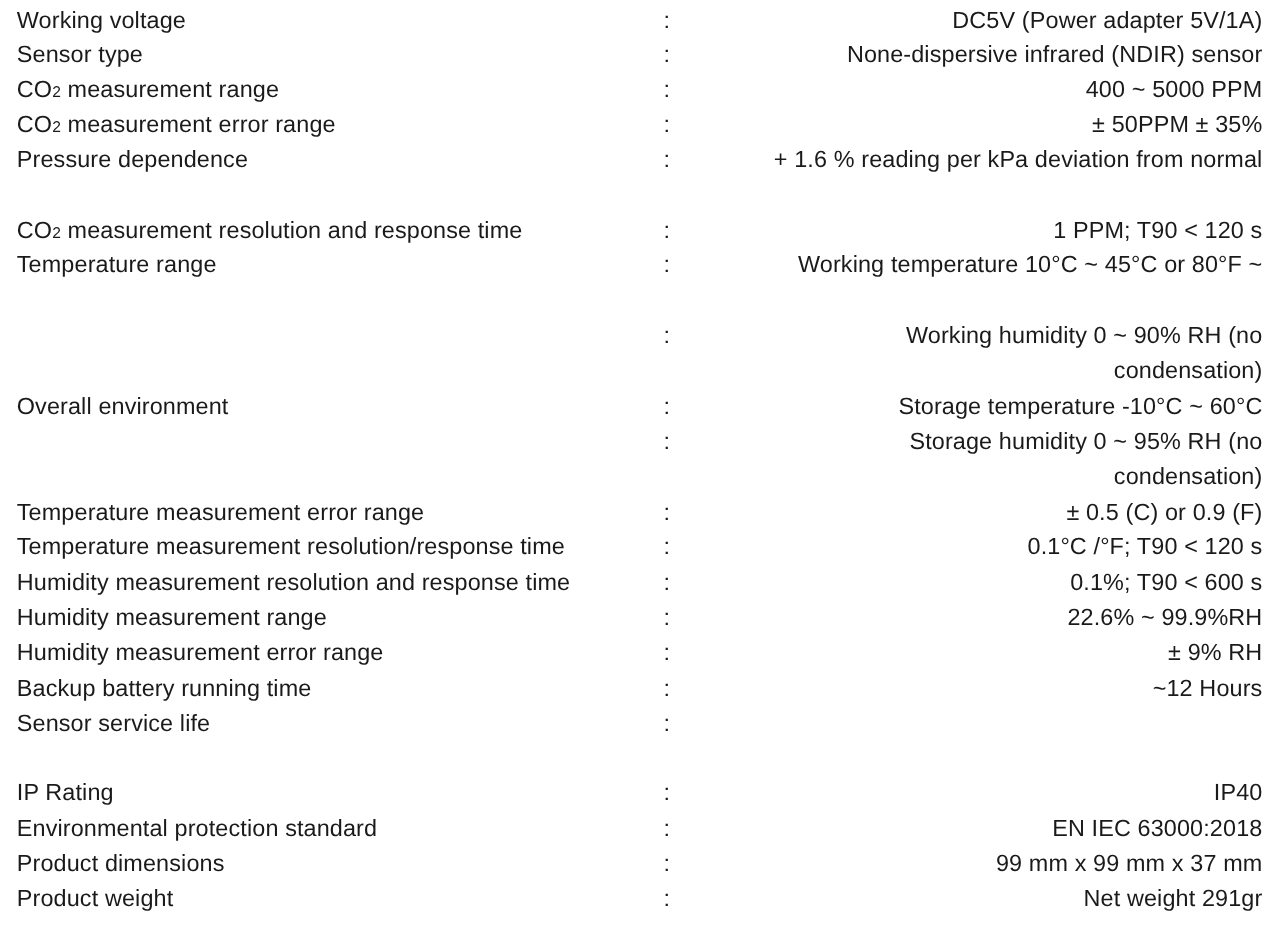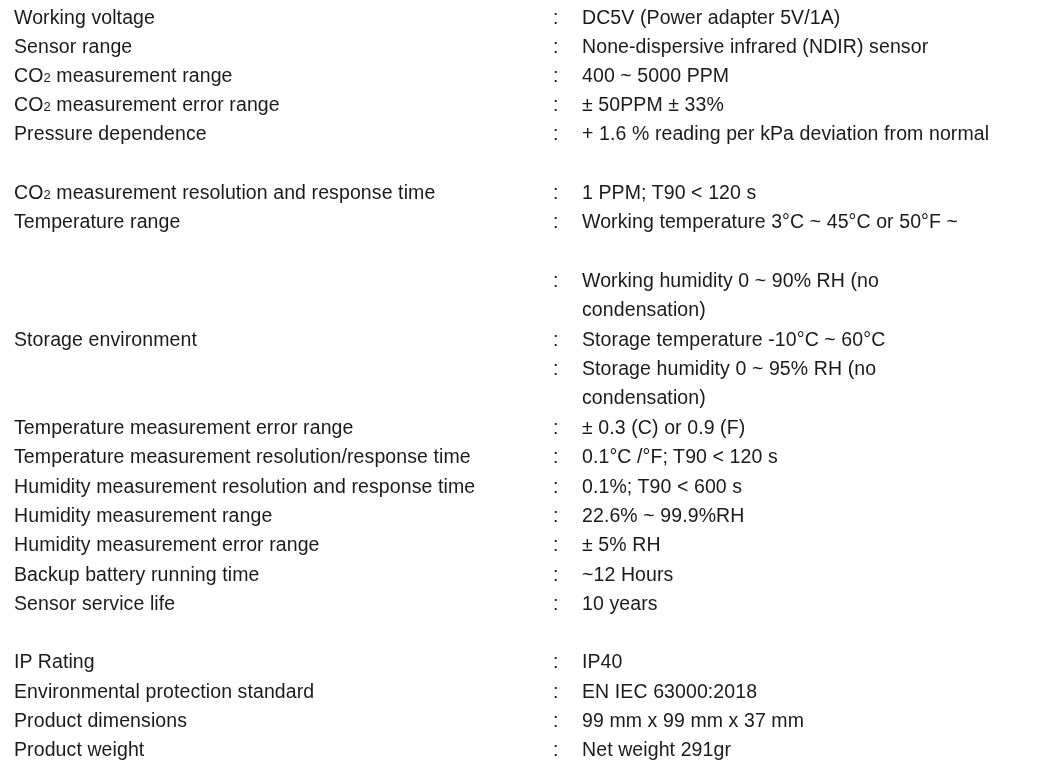--- a/index.html
+++ b/index.html
@@ -2,105 +2,105 @@
 <html><head>
 <meta charset="utf-8">
 <style>
   html, body { margin: 0; padding: 0; background: #ffffff; }
   body { width: 1055px; height: 783px; position: relative; overflow: hidden;
          font-family: "Liberation Sans", "DejaVu Sans", sans-serif; color: #1a1a1a; }
   .spec-table { position: absolute; left: 0; top: 0; width: 930px; height: 783px; }
   .row { position: absolute; left: 0; width: 1055px; }
   .label { position: absolute; left: 14px; top: 0; font-size: 19.5px; line-height: 29.3px; white-space: nowrap; letter-spacing: 0.1px; }
   .colon { position: absolute; left: 553px; top: 0; font-size: 19.5px; line-height: 29.3px; }
-  .value { position: absolute; left: 582px; top: 0; width: 470px; font-size: 19.5px; line-height: 29.3px; letter-spacing: 0.1px; }
+  .value { position: absolute; left: 582px; top: 0; width: 470px; font-size: 19.5px; line-height: 29.3px; letter-spacing: 0.1px; text-align: right; }
   .value .line { display: block; white-space: nowrap; }
   sub.sm { font-size: 13px; vertical-align: baseline; position: relative; top: 0; }
 </style>
 </head>
 <body>
 
 <div class="spec-table" id="spec-table">
     <div class="row" style="top: 3px;">
       <div class="label">Working voltage</div>
       <div class="colon">:</div>
       <div class="value">
         <span class="line">DC5V (Power adapter 5V/1A)</span>
       </div>
     </div>
     <div class="row" style="top: 32px;">
-      <div class="label">Sensor range</div>
+      <div class="label">Sensor type</div>
       <div class="colon">:</div>
       <div class="value">
         <span class="line">None-dispersive infrared (NDIR) sensor</span>
       </div>
     </div>
     <div class="row" style="top: 61px;">
       <div class="label"><span>CO</span><sub class="sm">2</sub><span> measurement range</span></div>
       <div class="colon">:</div>
       <div class="value">
         <span class="line">400 ~ 5000 PPM</span>
       </div>
     </div>
     <div class="row" style="top: 90px;">
       <div class="label"><span>CO</span><sub class="sm">2</sub><span> measurement error range</span></div>
       <div class="colon">:</div>
       <div class="value">
-        <span class="line">± 50PPM ± 33%</span>
+        <span class="line">± 50PPM ± 35%</span>
       </div>
     </div>
     <div class="row" style="top: 119px;">
       <div class="label">Pressure dependence</div>
       <div class="colon">:</div>
       <div class="value">
         <span class="line">+ 1.6 % reading per kPa deviation from normal</span>
       </div>
     </div>
     <div class="row" style="top: 178px;">
       <div class="label"><span>CO</span><sub class="sm">2</sub><span> measurement resolution and response time</span></div>
       <div class="colon">:</div>
       <div class="value">
         <span class="line">1 PPM; T90 &lt; 120 s</span>
       </div>
     </div>
     <div class="row" style="top: 207px;">
       <div class="label">Temperature range</div>
       <div class="colon">:</div>
       <div class="value">
-        <span class="line">Working temperature 3°C ~ 45°C or 50°F ~</span>
+        <span class="line">Working temperature 10°C ~ 45°C or 80°F ~</span>
       </div>
     </div>
     <div class="row" style="top: 266px;">
       <div class="label"></div>
       <div class="colon">:</div>
       <div class="value">
         <span class="line">Working humidity 0 ~ 90% RH (no</span>
         <span class="line">condensation)</span>
       </div>
     </div>
     <div class="row" style="top: 325px;">
-      <div class="label">Storage environment</div>
+      <div class="label">Overall environment</div>
       <div class="colon">:</div>
       <div class="value">
         <span class="line">Storage temperature -10°C ~ 60°C</span>
       </div>
     </div>
     <div class="row" style="top: 354px;">
       <div class="label"></div>
       <div class="colon">:</div>
       <div class="value">
         <span class="line">Storage humidity 0 ~ 95% RH (no</span>
         <span class="line">condensation)</span>
       </div>
     </div>
     <div class="row" style="top: 413px;">
       <div class="label">Temperature measurement error range</div>
       <div class="colon">:</div>
       <div class="value">
-        <span class="line">± 0.3 (C) or 0.9 (F)</span>
+        <span class="line">± 0.5 (C) or 0.9 (F)</span>
       </div>
     </div>
     <div class="row" style="top: 442px;">
       <div class="label">Temperature measurement resolution/response time</div>
       <div class="colon">:</div>
       <div class="value">
         <span class="line">0.1°C /°F; T90 &lt; 120 s</span>
       </div>
     </div>
     <div class="row" style="top: 472px;">
@@ -114,35 +114,34 @@
       <div class="label">Humidity measurement range</div>
       <div class="colon">:</div>
       <div class="value">
         <span class="line">22.6% ~ 99.9%RH</span>
       </div>
     </div>
     <div class="row" style="top: 530px;">
       <div class="label">Humidity measurement error range</div>
       <div class="colon">:</div>
       <div class="value">
-        <span class="line">± 5% RH</span>
+        <span class="line">± 9% RH</span>
       </div>
     </div>
     <div class="row" style="top: 560px;">
       <div class="label">Backup battery running time</div>
       <div class="colon">:</div>
       <div class="value">
         <span class="line">~12 Hours</span>
       </div>
     </div>
     <div class="row" style="top: 589px;">
       <div class="label">Sensor service life</div>
       <div class="colon">:</div>
       <div class="value">
-        <span class="line">10 years</span>
       </div>
     </div>
     <div class="row" style="top: 647px;">
       <div class="label">IP Rating</div>
       <div class="colon">:</div>
       <div class="value">
         <span class="line">IP40</span>
       </div>
     </div>
     <div class="row" style="top: 677px;">

